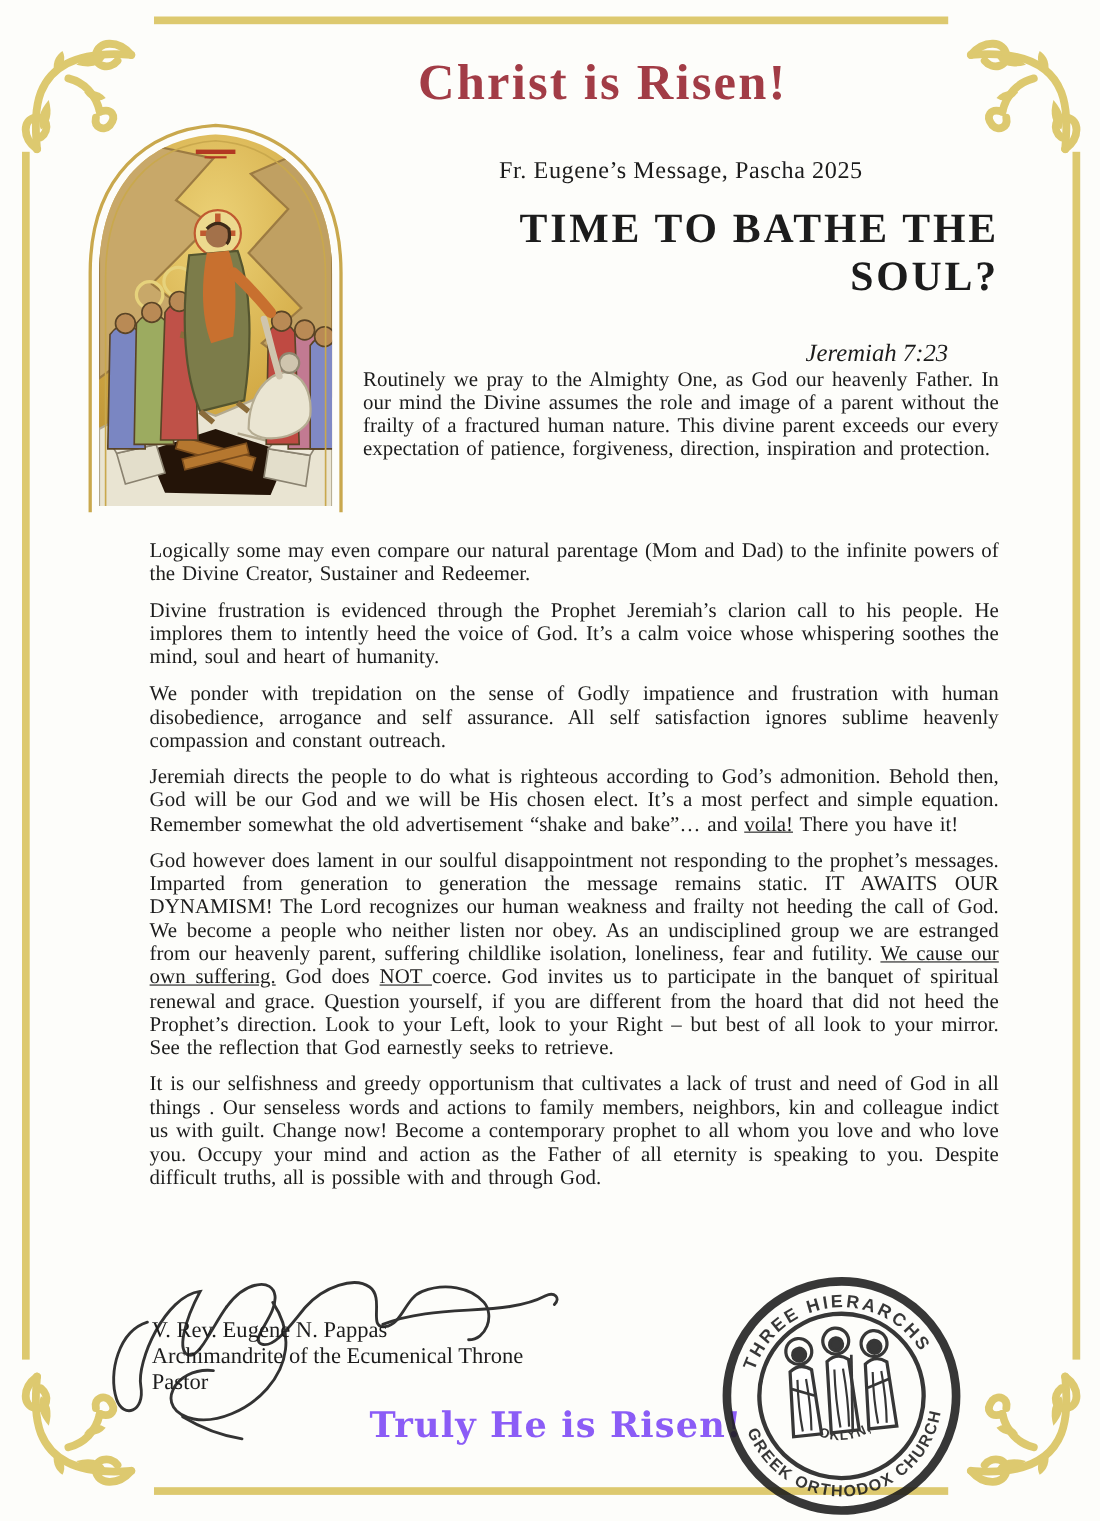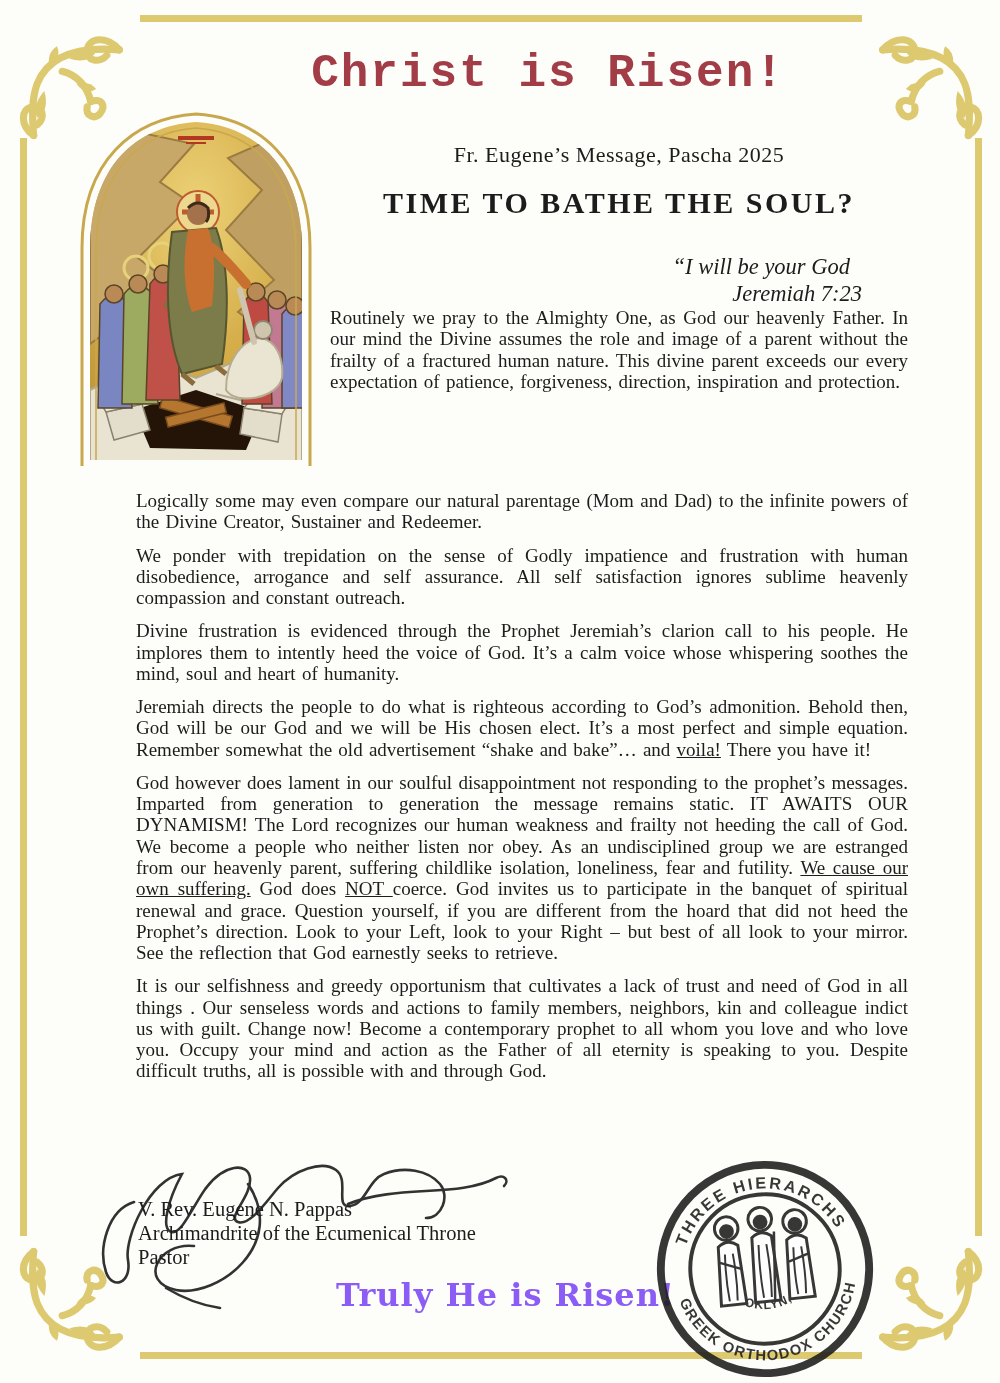--- a/index.html
+++ b/index.html
@@ -24,36 +24,36 @@
   .edge.right{right:18px;top:138px;height:1098px;width:7px;}
   .corner{position:absolute;width:116px;height:116px;}
   .corner.tl{left:14px;top:32px;}
   .corner.tr{right:12px;top:32px;transform:scaleX(-1);}
   .corner.bl{left:14px;bottom:28px;transform:scaleY(-1);}
   .corner.br{right:12px;bottom:28px;transform:scale(-1,-1);}
 
   
   .greeting-top{
     position:absolute;top:48px;left:50%;transform:translateX(-50%);margin-left:48px;
-    font-family:Liberation Mono, monospace;font-weight:bold;font-style:normal;
+    font-family:Liberation Serif, serif;font-weight:bold;font-style:normal;
     font-size:46px;color:var(--accent-red);letter-spacing:2px;white-space:nowrap;
   }
   .greeting-bottom{
     position:absolute;top:1276px;left:336px;
     font-family:"DejaVu Serif",serif;font-weight:bold;
     font-size:32px;color:#8b5cf6;letter-spacing:1px;white-space:nowrap;z-index:2;
   }
 
   
   .icon-wrap{position:absolute;left:76px;top:108px;width:240px;height:358px;}
 
   
   .header-col{position:absolute;left:330px;top:142px;width:578px;}
   .doc-title{font-size:22px;text-align:center;letter-spacing:.5px;}
-  .doc-headline{font-size:30px;font-weight:bold;text-align:center;letter-spacing:2.5px;margin-top:18px;}
+  .doc-headline{font-size:38px;font-weight:bold;text-align:right;letter-spacing:2.5px;margin-top:18px;}
   .quote{margin-top:34px;text-align:right;font-style:italic;font-size:22.5px;line-height:1.18;padding-right:12px;}
   .quote .q1{margin-right:46px;}
   .quote .q3{margin-right:34px;}
   .lead{margin-top:24px;font-size:19.5px;line-height:1.18;text-align:justify;}
 
   
   .body-col{position:absolute;left:136px;top:490px;width:772px;}
   .para{font-size:19px;line-height:1.12;text-align:justify;margin:0 0 12px 0;word-spacing:1.5px;}
   .para .b{font-weight:normal;}
   .para .u{text-decoration:underline;}
@@ -186,30 +186,29 @@
           </g>
       </g>
       <path d="M20,352 L20,144 C20,64 64,24 120,20 C176,24 220,64 220,144 L220,352" fill="none" stroke="#c9a84d" stroke-width="1.5"></path>
     </svg>
   </div>
 
   <div class="header-col">
     <div class="doc-title">Fr. Eugene’s Message, Pascha 2025</div>
     <div class="doc-headline">TIME TO BATHE THE SOUL?</div>
     <div class="quote">
-      <div class="q1">“I will be your God</div>
       <div class="q3">Jeremiah 7:23</div>
     </div>
     <p class="lead para">Routinely we pray to the Almighty One, as God our heavenly Father. In our mind the Divine assumes the role and image of a parent without the frailty of a fractured human nature. This divine parent exceeds our every expectation of patience, forgiveness, direction, inspiration and protection.</p>
   </div>
 
   <div class="body-col">
       <p class="para"><span>Logically some may even compare our natural parentage (Mom and Dad) to the infinite powers of the Divine Creator, Sustainer and Redeemer.</span></p>
+      <p class="para"><span>Divine frustration is evidenced through the Prophet Jeremiah’s clarion call to his people. He implores them to intently heed the voice of God. It’s a calm voice whose whispering soothes the mind, soul and heart of humanity.</span></p>
       <p class="para"><span>We ponder with trepidation on the sense of Godly impatience and frustration with human disobedience, arrogance and self assurance. All self satisfaction ignores sublime heavenly compassion and constant outreach.</span></p>
-      <p class="para"><span>Divine frustration is evidenced through the Prophet Jeremiah’s clarion call to his people. He implores them to intently heed the voice of God. It’s a calm voice whose whispering soothes the mind, soul and heart of humanity.</span></p>
       <p class="para"><span>Jeremiah directs the people to do what is righteous according to God’s admonition. Behold then, God will be our God and we will be His chosen elect. It’s a most perfect and simple equation. Remember somewhat the old advertisement “shake and bake”… and </span><span class="b u">voila!</span><span> There you have it!</span></p>
       <p class="para"><span>God however does lament in our soulful disappointment not responding to the prophet’s messages. Imparted from generation to generation the message remains static. IT AWAITS OUR DYNAMISM! The Lord recognizes our human weakness and frailty not heeding the call of God. We become a people who neither listen nor obey. As an undisciplined group we are estranged from our heavenly parent, suffering childlike isolation, loneliness, fear and futility. </span><span class="b u">We cause our own suffering.</span><span> God does </span><span class="b u">NOT </span><span>coerce. God invites us to participate in the banquet of spiritual renewal and grace. Question yourself, if you are different from the hoard that did not heed the Prophet’s direction. Look to your Left, look to your Right – but best of all look to your mirror. See the reflection that God earnestly seeks to retrieve.</span></p>
       <p class="para"><span>It is our selfishness and greedy opportunism that cultivates a lack of trust and need of God in all things . Our senseless words and actions to family members, neighbors, kin and colleague indict us with guilt. Change now! Become a contemporary prophet to all whom you love and who love you. Occupy your mind and action as the Father of all eternity is speaking to you. Despite difficult truths, all is possible with and through God.</span></p>
     </div>
 
   <div class="sig-block">
     <div>V. Rev. Eugene N. Pappas</div>
     <div>Archimandrite of the Ecumenical Throne</div>
     <div>Pastor</div>
   </div>

